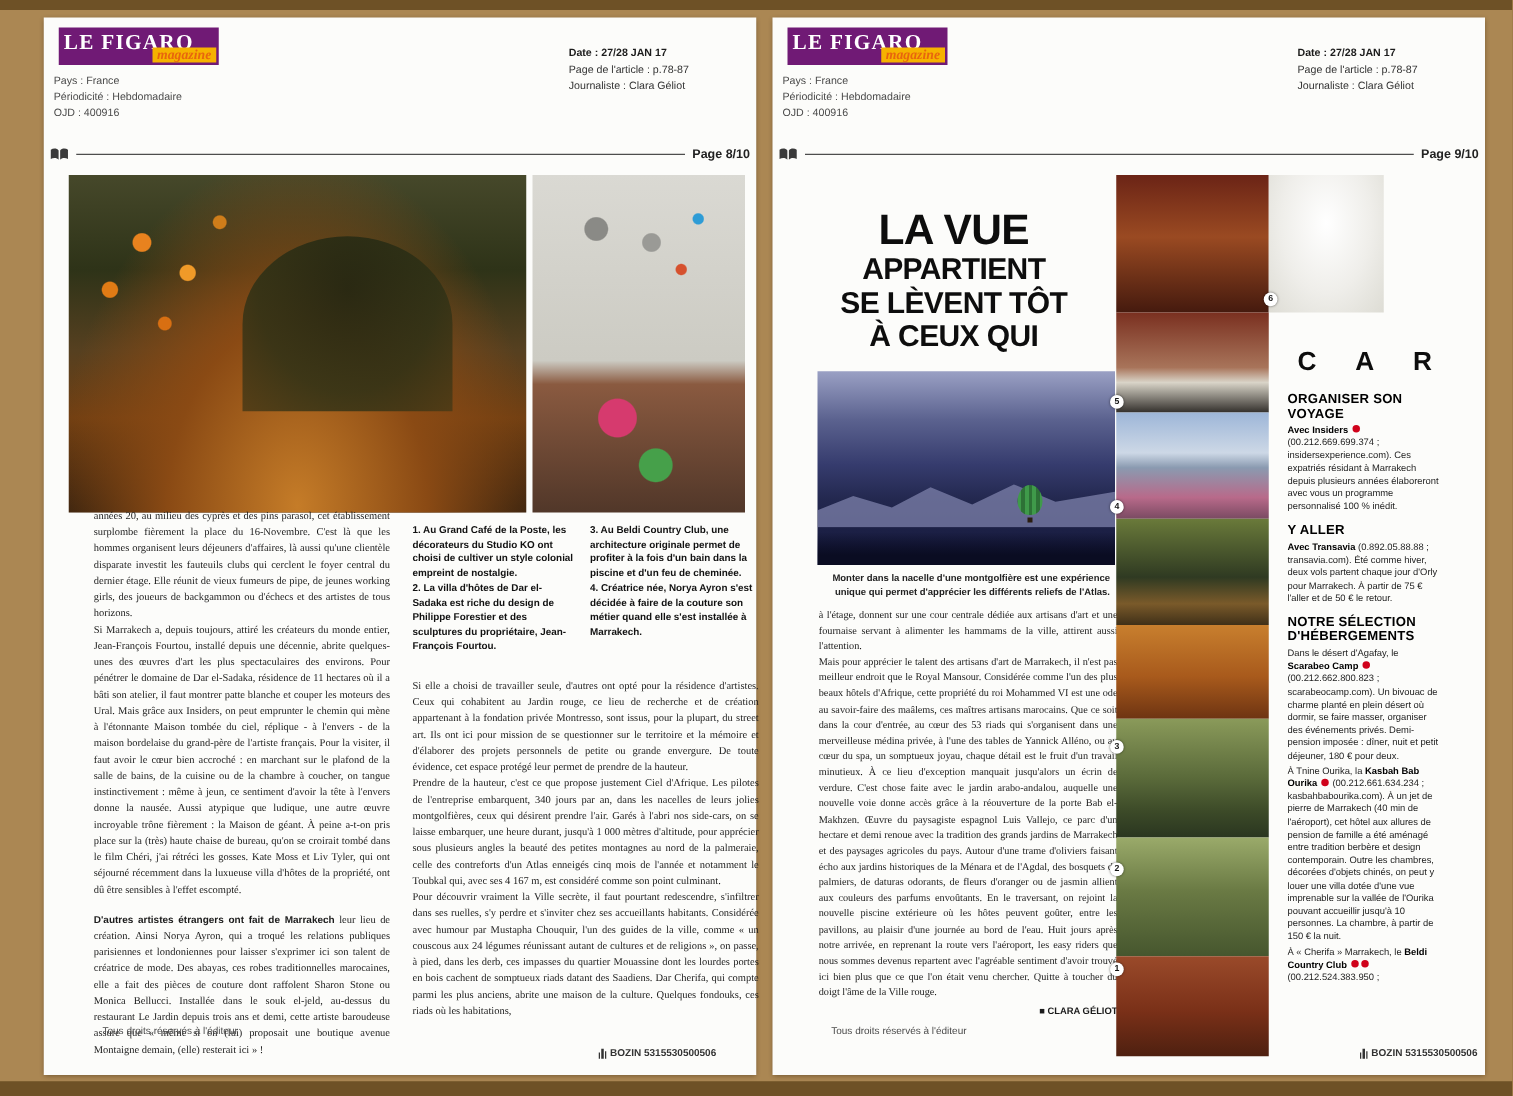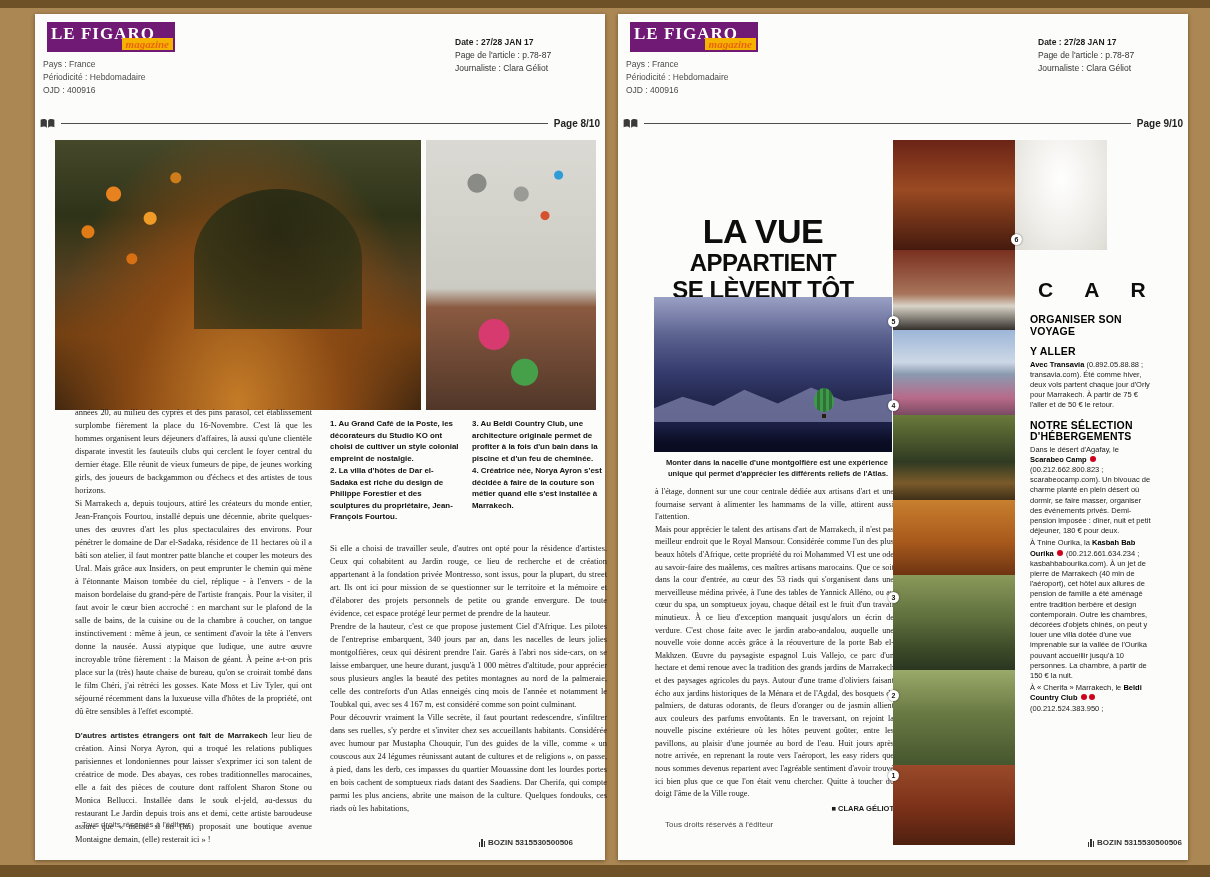--- a/index.html
+++ b/index.html
@@ -67,21 +67,21 @@
 
   
   .bodytext{position:absolute;font-family:"Liberation Serif",serif;font-size:8.4px;line-height:13px;color:#1b1b1b;text-align:justify;}
   .bodytext p{margin:0;}
   .bodytext p.gap{margin-top:11px;}
   .lead-bold{font-weight:bold;font-family:"Liberation Sans",sans-serif;font-size:8px;}
   .caps{position:absolute;display:flex;gap:12px;font-size:7.9px;line-height:11.5px;font-weight:bold;color:#111;}
   .caps .capcol{width:130px;}
   .caps p{margin:0 0 1px;}
   .headline{position:absolute;left:38px;top:152px;width:214px;text-align:center;color:#0d0d0d;font-weight:bold;letter-spacing:-.5px;}
-  .headline .h1{font-size:34px;line-height:36px;margin-top:47px;}
+  .headline .h1{font-size:34px;line-height:36px;}
   .headline .h2{font-size:24px;line-height:27px;}
   .photocap{position:absolute;left:40px;top:444px;width:230px;text-align:right;font-size:7.6px;line-height:10.5px;font-weight:bold;color:#222;}
   .byline{text-align:right;font-size:7.5px;font-weight:bold;font-family:"Liberation Sans",sans-serif;margin-top:2px;}
 
   
   .carnet{position:absolute;left:420px;top:264px;font-size:21px;font-weight:bold;letter-spacing:13px;color:#0d0d0d;white-space:nowrap;}
   .sidebar{position:absolute;left:412px;top:300px;width:124px;height:540px;overflow:hidden;font-size:7.5px;line-height:10.2px;color:#222;}
   .sidebar h3{margin:9px 0 2px;font-size:10.5px;line-height:11.5px;letter-spacing:.2px;color:#000;}
   .sidebar h3:first-child{margin-top:0;}
   .sidebar p{margin:0 0 2px;}
@@ -223,20 +223,21 @@
     <span class="numbadge" style="left:270px;top:302px;">5</span>
     <span class="numbadge" style="left:270px;top:386px;">4</span>
     <span class="numbadge" style="left:270px;top:578px;">3</span>
     <span class="numbadge" style="left:270px;top:676px;">2</span>
     <span class="numbadge" style="left:270px;top:756px;">1</span>
 
     <div class="carnet">C A R</div>
 
     <div class="sidebar">
       <h3>ORGANISER SON VOYAGE</h3>
+      <p><span class="b">Avec Insiders</span> <span class="dot"></span> <span>(00.212.669.699.374 ; insidersexperience.com). Ces expatriés résidant à Marrakech depuis plusieurs années élaboreront avec vous un programme personnalisé 100 % inédit.</span></p>
 
       <h3>Y ALLER</h3>
       <p><span class="b">Avec Transavia</span> <span>(0.892.05.88.88 ; transavia.com). Été comme hiver, deux vols partent chaque jour d'Orly pour Marrakech. À partir de 75 € l'aller et de 50 € le retour.</span></p>
 
       <h3>NOTRE SÉLECTION D'HÉBERGEMENTS</h3>
       <p><span>Dans le désert d'Agafay, le </span><span class="b">Scarabeo Camp</span> <span class="dot"></span> <span>(00.212.662.800.823 ; scarabeocamp.com). Un bivouac de charme planté en plein désert où dormir, se faire masser, organiser des événements privés. Demi-pension imposée : dîner, nuit et petit déjeuner, 180 € pour deux.</span></p>
       <p><span>À Tnine Ourika, la </span><span class="b">Kasbah Bab Ourika</span> <span class="dot"></span> <span>(00.212.661.634.234 ; kasbahbabourika.com). À un jet de pierre de Marrakech (40 min de l'aéroport), cet hôtel aux allures de pension de famille a été aménagé entre tradition berbère et design contemporain. Outre les chambres, décorées d'objets chinés, on peut y louer une villa dotée d'une vue imprenable sur la vallée de l'Ourika pouvant accueillir jusqu'à 10 personnes. La chambre, à partir de 150 € la nuit.</span></p>
       <p><span>À « Cherifa » Marrakech, le </span><span class="b">Beldi Country Club</span> <span class="dot"></span><span class="dot"></span> <span>(00.212.524.383.950 ;</span></p>
     </div>
 

